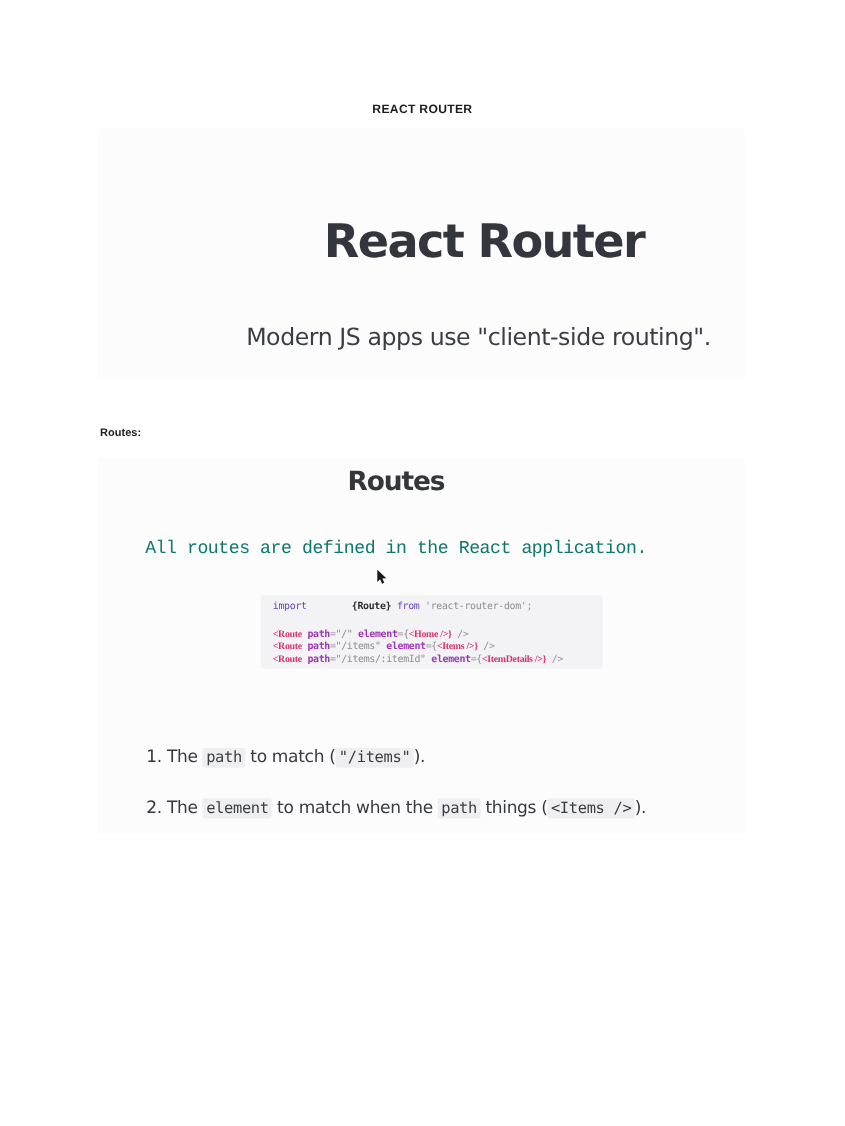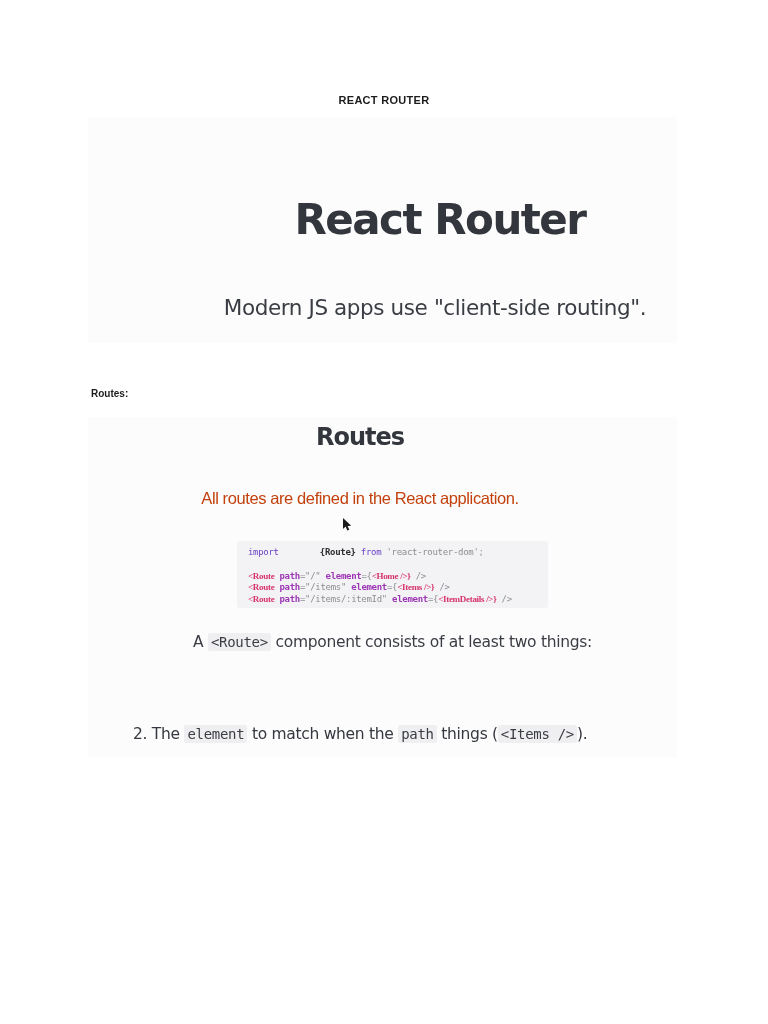--- a/index.html
+++ b/index.html
@@ -44,23 +44,23 @@
   .s2-title{
     position:absolute;left:0;right:45px;top:6px;
     text-align:center;
     font-family:"DejaVu Sans",sans-serif;
     font-weight:bold;font-size:24px;letter-spacing:-1px;
     color:#33363c;
   }
   .s2-sub{
     position:absolute;left:0;right:45px;top:72px;
     text-align:center;
-    font-family:Liberation Sans, sans-serif;
+    font-family:Liberation Mono, monospace;
     font-size:16.5px;letter-spacing:-0.4px;
-    color:#c2410c;
+    color:#0f766e;
   }
   .cursor{position:absolute;left:254px;top:101px;width:12px;height:14px;}
   .code-block{
     position:absolute;left:149px;top:124px;width:311px;height:67px;
     box-sizing:border-box;
     background:#f3f3f5;border-radius:3px;
     padding:6px 0 0 11px;
     font-family:"DejaVu Sans Mono",monospace;
     font-size:9px;line-height:11.8px;letter-spacing:-0.3px;
     white-space:pre;
@@ -113,18 +113,18 @@
   <section class="slide slide2">
     <div class="s2-title">Routes</div>
     <div class="s2-sub">All routes are defined in the React application.</div>
 
     <svg class="cursor" viewBox="0 0 12 14">
       <path d="M1,0 L1,11 L3.6,8.6 L5.3,12.6 L7.3,11.7 L5.6,7.9 L9.2,7.7 Z" fill="#1a1a1a"></path>
     </svg>
 
     <div class="code-block"><div class="code-line"><span class="tk-kw">import</span><span class="tk-pln"> </span><span class="tk-id">{Route}</span><span class="tk-pln"> </span><span class="tk-kw">from</span><span class="tk-pln"> </span><span class="tk-str">'react-router-dom'</span><span class="tk-pln">;</span></div><div class="code-line"> </div><div class="code-line"><span class="tk-tag">&lt;Route</span><span class="tk-pln"> </span><span class="tk-attr">path</span><span class="tk-pun">=</span><span class="tk-str">"/"</span><span class="tk-pln"> </span><span class="tk-attr">element</span><span class="tk-pun">=</span><span class="tk-pun">{</span><span class="tk-tag">&lt;Home /&gt;</span><span class="tk-tag">}</span><span class="tk-pln"> </span><span class="tk-pun">/&gt;</span></div><div class="code-line"><span class="tk-tag">&lt;Route</span><span class="tk-pln"> </span><span class="tk-attr">path</span><span class="tk-pun">=</span><span class="tk-str">"/items"</span><span class="tk-pln"> </span><span class="tk-attr">element</span><span class="tk-pun">=</span><span class="tk-pun">{</span><span class="tk-tag">&lt;Items /&gt;</span><span class="tk-tag">}</span><span class="tk-pln"> </span><span class="tk-pun">/&gt;</span></div><div class="code-line"><span class="tk-tag">&lt;Route</span><span class="tk-pln"> </span><span class="tk-attr">path</span><span class="tk-pun">=</span><span class="tk-str">"/items/:itemId"</span><span class="tk-pln"> </span><span class="tk-attr">element</span><span class="tk-pun">=</span><span class="tk-pun">{</span><span class="tk-tag">&lt;ItemDetails /&gt;</span><span class="tk-tag">}</span><span class="tk-pln"> </span><span class="tk-pun">/&gt;</span></div></div>
 
-    <div class="consists-line"><span>A </span><code class="ic">&lt;Route&gt;</code><span> component consists of at least two things:</span></div>
 
+    <div class="list-item list-item-1"><span>1. </span><span>The </span><code class="ic">path</code><span> to match (</span><code class="ic">"/items"</code><span>).</span></div>
     <div class="list-item list-item-2"><span>2. </span><span>The </span><code class="ic">element</code><span> to match when the </span><code class="ic">path</code><span> things (</span><code class="ic">&lt;Items /&gt;</code><span>).</span></div>
   </section>
 
 </div>
 
 </body></html>

